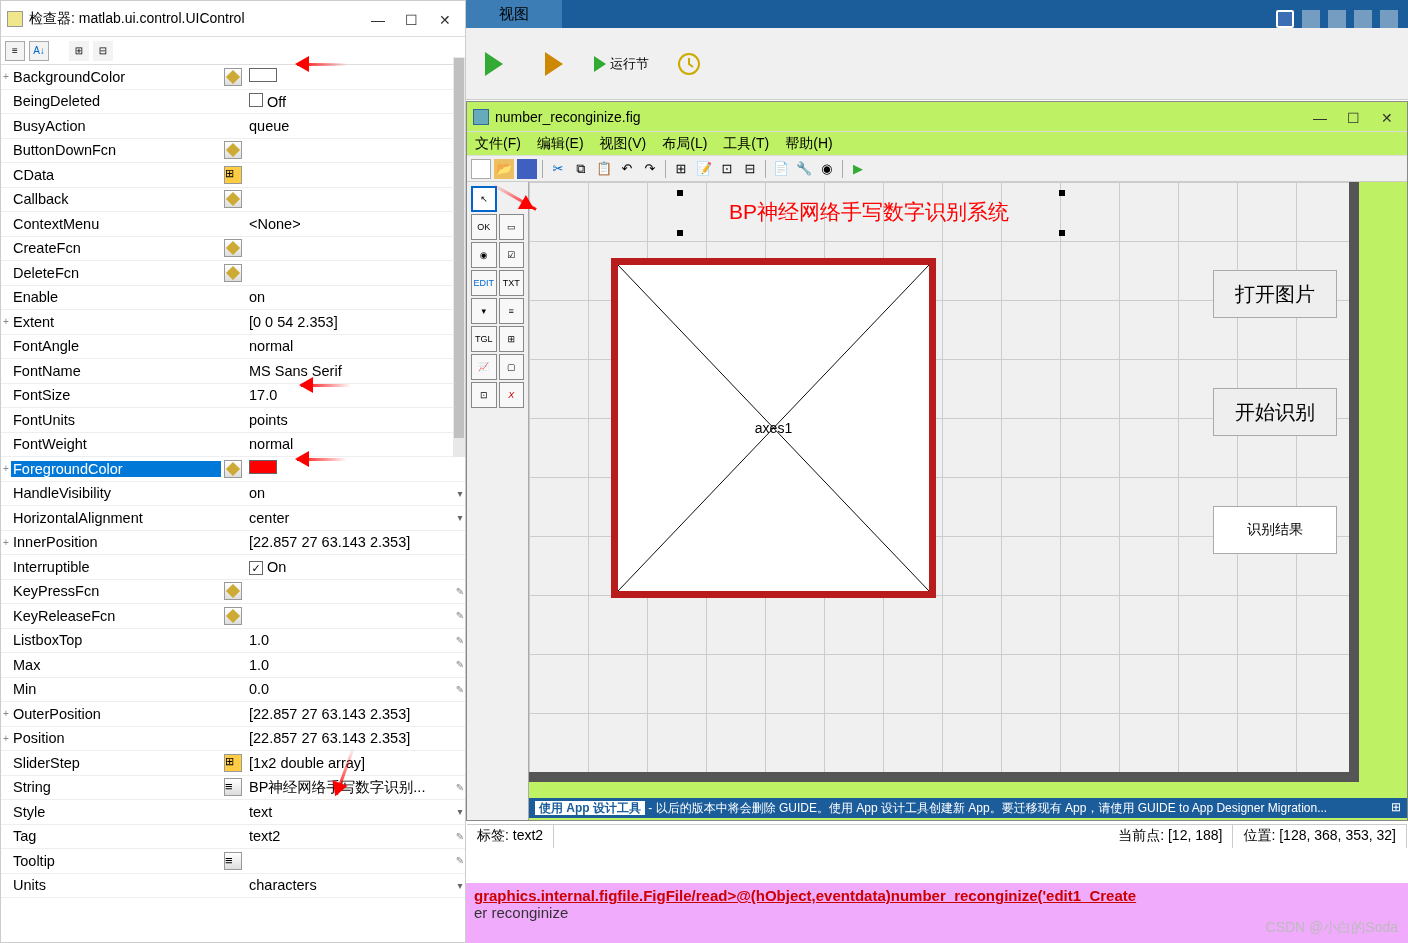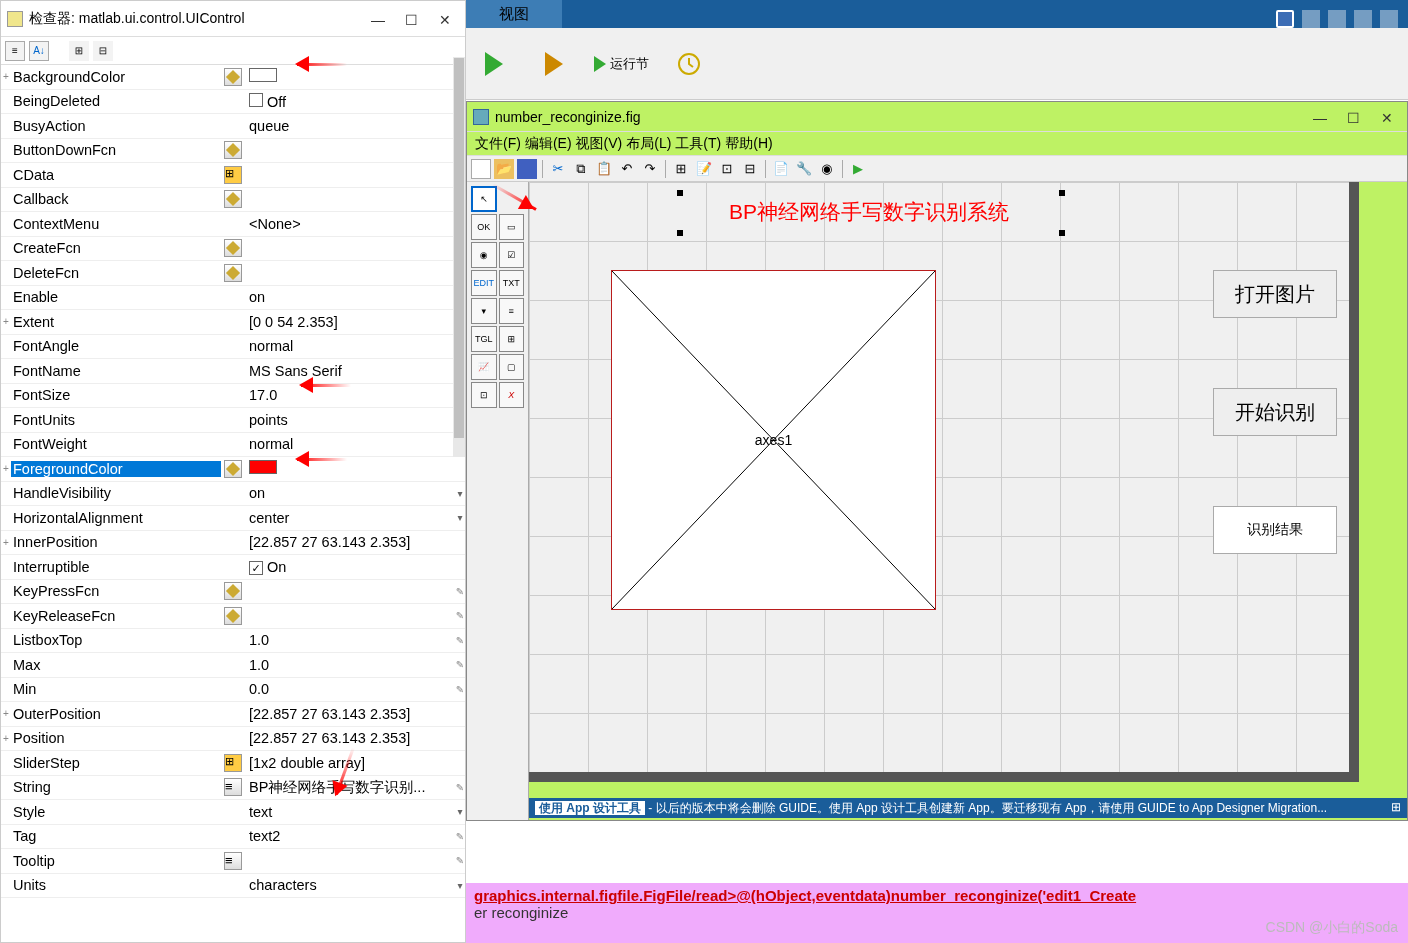--- a/index.html
+++ b/index.html
@@ -42,39 +42,39 @@
 .ribbon-body { height: 72px; background: #f0f0f0; border-bottom: 1px solid #ccc; display: flex; align-items: center; padding: 0 8px; gap: 20px; }
 .rb-btn { width: 40px; height: 40px; display: flex; align-items: center; justify-content: center; }
 .play-ic { width: 0; height: 0; border-left: 18px solid #3a3; border-top: 12px solid transparent; border-bottom: 12px solid transparent; }
 .rb-lbl { font-size: 13px; }
 
 
 .guide-win { position: absolute; left: 0; top: 101px; right: 0; height: 720px; border: 1px solid #888; background: #bef264; }
 .gw-title { height: 30px; display: flex; align-items: center; padding: 0 6px; border-bottom: 1px solid #ddd; }
 .gw-title .icon { width: 16px; height: 16px; margin-right: 6px; background: #6ab; border: 1px solid #369; }
 .gw-title .title { flex: 1; font-size: 14px; }
-.gw-menu { height: 24px; display: flex; gap: 4px; padding: 0 8px; align-items: center; border-bottom: 1px solid #ddd; font-size: 14px; }
+.gw-menu { height: 24px; display: flex; gap: 16px; padding: 0 8px; align-items: center; border-bottom: 1px solid #ddd; font-size: 14px; }
 .gw-tools { height: 26px; display: flex; gap: 3px; padding: 0 4px; align-items: center; border-bottom: 1px solid #ccc; background: #f0f0f0; }
 .gt { width: 20px; height: 20px; border: 1px solid transparent; display: flex; align-items: center; justify-content: center; }
 .gt-new { background: #fff; border: 1px solid #aaa; }
 .gt-open { background: #ecc060; }
 .gt-save { background: #4060c0; }
 .gt-cut { color: #06c; }
 .gt-sep { width: 1px; height: 18px; background: #aaa; margin: 0 2px; }
 .gt-play { color: #3a3; }
 .gw-body { position: relative; display: flex; height: calc(720px - 82px); }
 .palette { width: 62px; border-right: 1px solid #aaa; background: #f0f0f0; padding: 4px; display: flex; flex-direction: column; gap: 0; }
 .pal-row { display: flex; gap: 2px; margin-bottom: 2px; }
 .pal-btn { width: 26px; height: 26px; border: 1px solid #888; background: #f8f8f8; display: flex; align-items: center; justify-content: center; font-size: 9px; }
 .pal-btn.sel { border: 2px solid #06c; background: #fff; }
 .canvas-wrap { flex: 1; position: relative; overflow: hidden; }
 .canvas-grid { position: absolute; left: 0; top: 0; width: 820px; height: 590px; background: #f0f0f0; background-image: linear-gradient(#ccc 1px, transparent 1px), linear-gradient(90deg, #ccc 1px, transparent 1px); background-size: 59px 59px; }
 .canvas-edge { position: absolute; left: 820px; top: 0; width: 10px; height: 590px; background: #555; }
 .canvas-edge2 { position: absolute; left: 0; top: 590px; width: 830px; height: 10px; background: #555; }
-.axes-box { position: absolute; left: 82px; top: 88px; width: 325px; height: 340px; border: 1px solid #b91c1c; background: #fff; padding-left: 24px; }
+.axes-box { position: absolute; left: 82px; top: 76px; width: 325px; height: 340px; border: 7px solid #b91c1c; background: #fff; padding-left: 24px; }
 .axes-box .diag1 { position: absolute; left: 0; top: 0; width: 100%; height: 100%; }
 .axes-label { position: absolute; left: 50%; top: 50%; transform: translate(-50%, -50%); font-size: 14px; }
 .title-text { position: absolute; left: 150px; top: 10px; width: 380px; height: 40px; display: flex; align-items: center; justify-content: center; color: #ff0000; font-size: 21px; border: 1px dashed transparent; }
 .sel-handles { position: absolute; width: 6px; height: 6px; background: #000; }
 .btn-canvas { position: absolute; right: 70px; width: 124px; height: 48px; background: #eee; border: 1px solid #aaa; display: flex; align-items: center; justify-content: center; font-size: 20px; }
 .edit-canvas { position: absolute; right: 70px; width: 124px; height: 48px; background: #fff; border: 1px solid #aaa; display: flex; align-items: center; justify-content: center; font-size: 14px; }
 .banner { position: absolute; left: 0; bottom: 2px; right: 0; height: 20px; background: #1a5d9a; color: #fff; font-size: 12px; padding: 2px 6px; white-space: nowrap; overflow: hidden; }
 .banner .bold { background: #fff; color: #1a5d9a; padding: 0 4px; font-weight: bold; }
 .gw-status { position: absolute; left: 0; bottom: -28px; right: 0; height: 24px; border-top: 1px solid #ccc; display: flex; font-size: 14px; background: #fff; }
 .gs-cell { padding: 2px 10px; border-right: 1px solid #ccc; }
@@ -221,20 +221,25 @@
         <div class="btn-canvas" style="top:206px">开始识别</div>
         <div class="edit-canvas" style="top:324px">识别结果</div>
 
         <div class="banner">
           <span class="bold">使用 App 设计工具</span>
           <span>- 以后的版本中将会删除 GUIDE。使用 App 设计工具创建新 App。要迁移现有 App，请使用 GUIDE to App Designer Migration...</span>
           <span style="float:right">⊞</span>
         </div>
       </div>
     </div>
+    <div class="gw-status">
+      <div class="gs-cell">标签: text2</div>
+      <div class="gs-cell r">当前点: [12, 188]</div>
+      <div class="gs-cell">位置: [128, 368, 353, 32]</div>
+    </div>
   </div>
 
   <div class="code-area">
     <div class="code-line1">graphics.internal.figfile.FigFile/read&gt;@(hObject,eventdata)number_reconginize('edit1_Create</div>
     <div class="code-line2">er reconginize</div>
   </div>
   <div class="watermark">CSDN @小白的Soda</div>
 
   <div class="ra" style="left:70px;top:208px">
     <div class="ra-body" style="transform:rotate(210deg);transform-origin:left center"></div>

